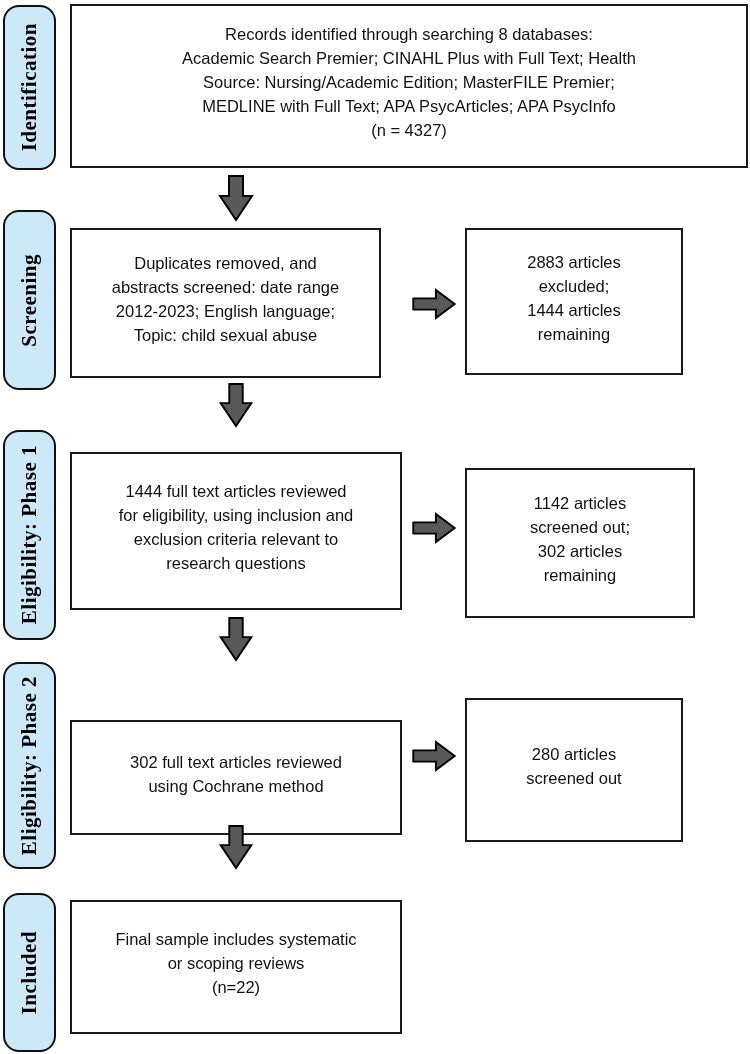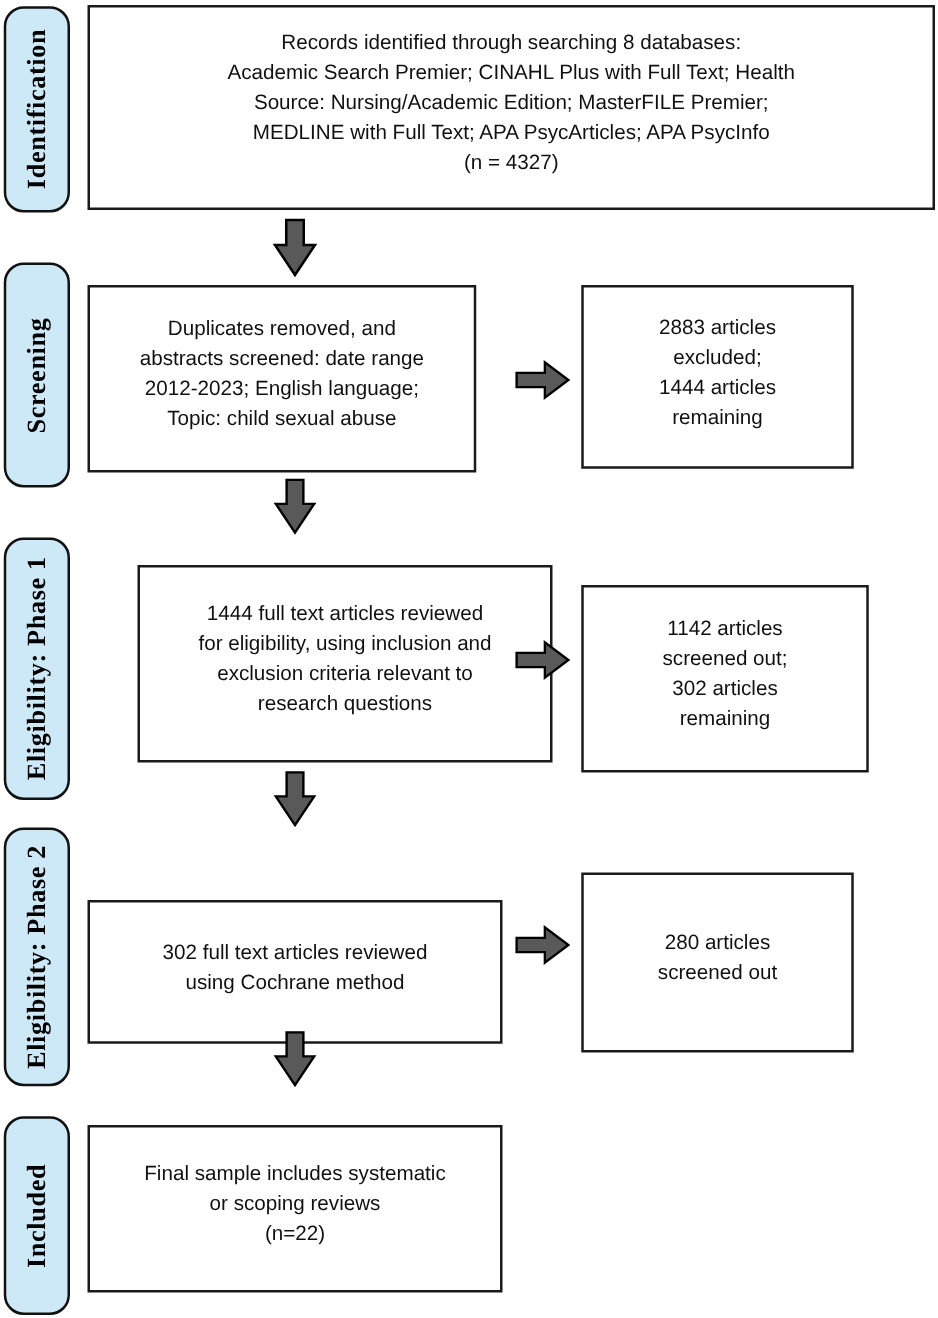--- a/index.html
+++ b/index.html
@@ -87,21 +87,21 @@
 1444 articles
 remaining</div>
   </div>
   <svg class="arrow" style="left:218px; top:382px;" width="36" height="46" viewBox="0 0 36 48">
     <path d="M11 2 H25 V22 H34 L18 46 L2 22 H11 Z" fill="#595959" stroke="#000000" stroke-width="2"></path>
   </svg>
 
   <div class="stage-label" style="left:3px; top:430px; width:53px; height:210px;">
     <span class="vtext">Eligibility: Phase 1</span>
   </div>
-  <div class="box" style="left:70px; top:452px; width:332px; height:158px;margin-left:40px;">
+  <div class="box" style="left:70px; top:452px; width:332px; height:158px;">
     <div class="box-text">1444 full text articles reviewed
 for eligibility, using inclusion and
 exclusion criteria relevant to
 research questions</div>
   </div>
   <svg class="arrow" style="left:410px; top:512px;" width="48" height="32" viewBox="0 0 48 34">
     <path d="M2 11 H26 V2 L46 17 L26 32 V23 H2 Z" fill="#595959" stroke="#000000" stroke-width="2"></path>
   </svg>
   <div class="box" style="left:465px; top:468px; width:230px; height:150px;">
     <div class="box-text">1142 articles

